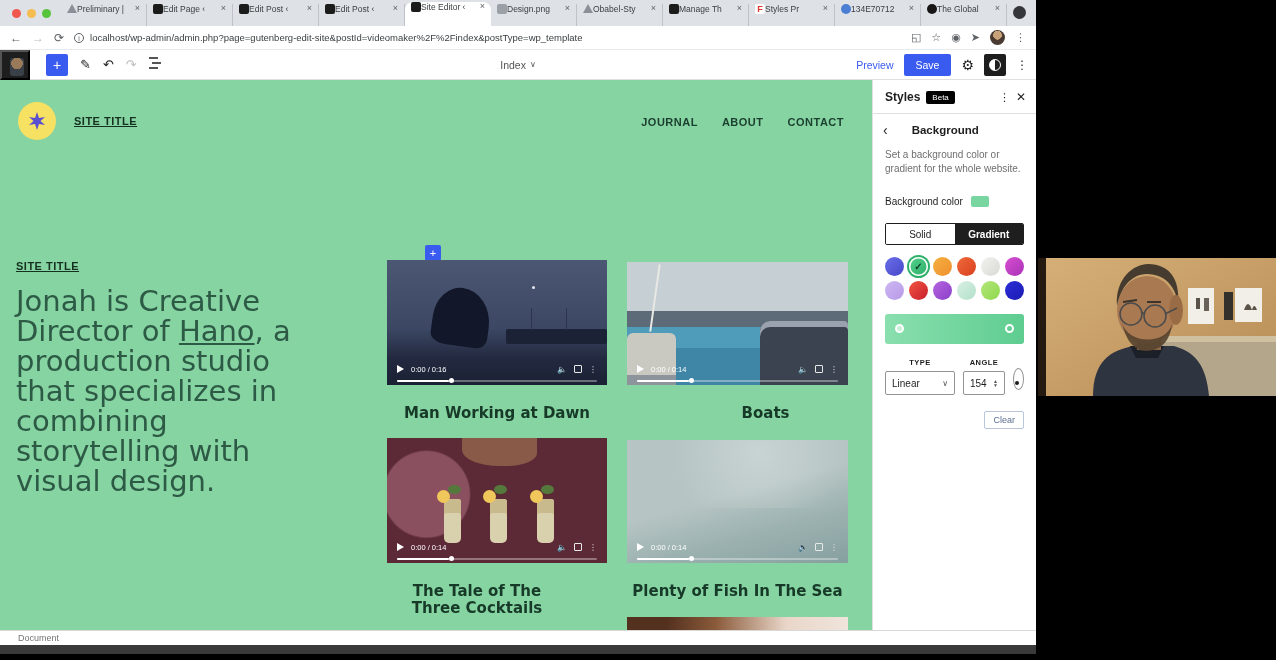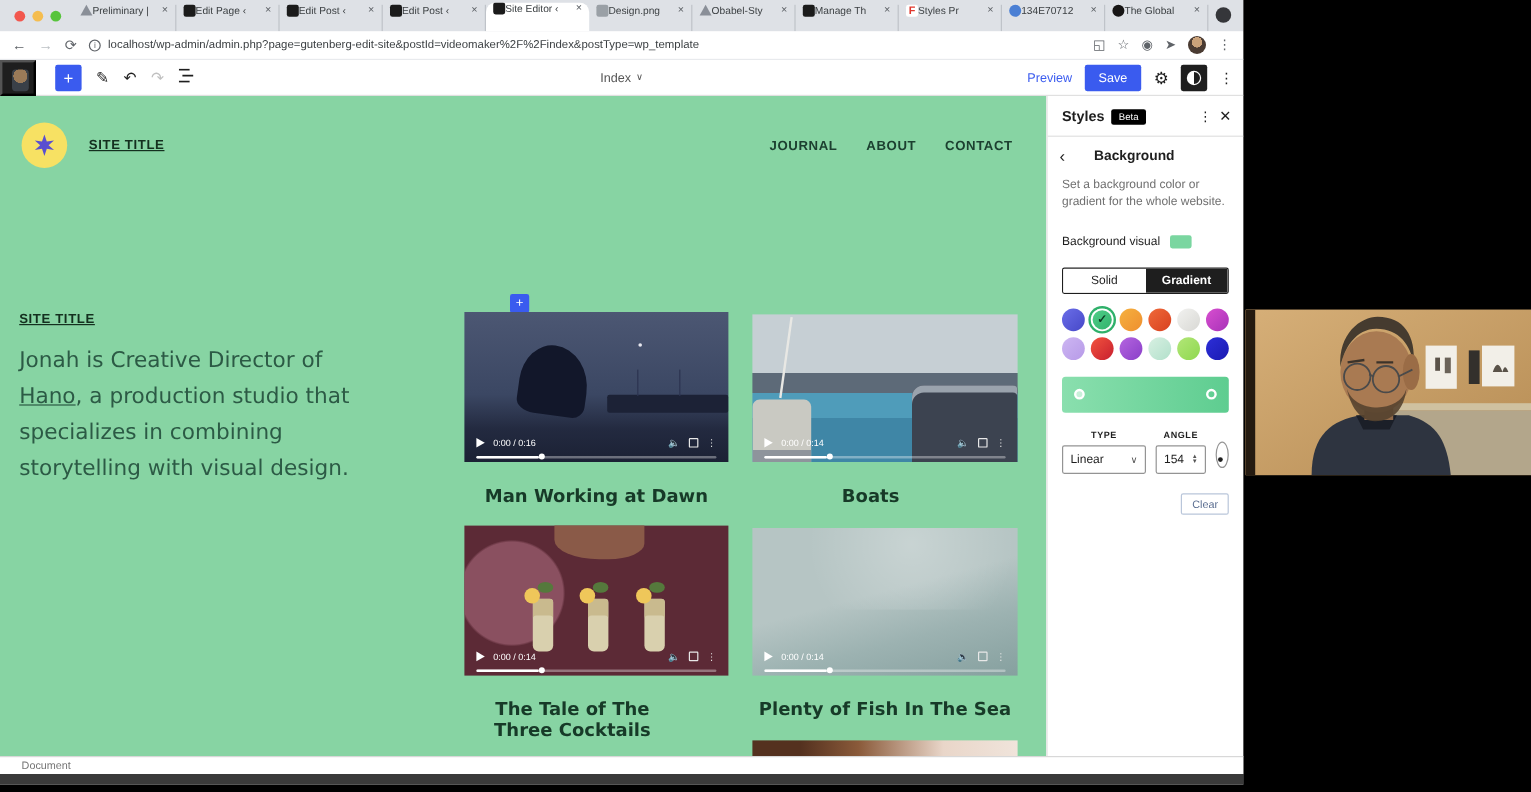--- a/index.html
+++ b/index.html
@@ -60,21 +60,21 @@
   
   .canvas { position:absolute; left:0; top:80px; width:872px; height:565px; background:#87d4a3; overflow:hidden; }
   .site-header { position:absolute; left:0; top:0; width:100%; height:80px; }
   .logo { position:absolute; left:18px; top:22px; width:38px; height:38px; border-radius:50%; background:#f7e163; }
   .logo svg { position:absolute; left:9px; top:9px; }
   .site-title-link { position:absolute; left:74px; top:35px; font-size:11px; font-weight:bold; letter-spacing:.5px; color:#14301f; text-decoration:underline; }
   .site-nav { position:absolute; right:28px; top:36px; display:flex; gap:24px; }
   .site-nav span { font-size:11px; font-weight:600; letter-spacing:.5px; color:#1c4030; }
 
   .intro-title { position:absolute; left:16px; top:180px; font-size:11px; font-weight:bold; letter-spacing:.5px; color:#14301f; text-decoration:underline; }
-  .intro-para { position:absolute; left:16px; top:206px; width:280px; font-size:18px; line-height:30px; color:#2c5a45; font-family:"DejaVu Sans", sans-serif; }
+  .intro-para { position:absolute; left:16px; top:206px; width:280px; font-size:29px; line-height:30px; color:#2c5a45; font-family:"DejaVu Sans", sans-serif; }
   .intro-para .hano { text-decoration:underline; }
 
   .video { position:absolute; overflow:hidden; }
   .vctrl { position:absolute; left:0; right:0; bottom:8px; height:16px; display:flex; align-items:center; padding:0 10px; gap:7px; }
   .vplay { width:0; height:0; border-top:4px solid transparent; border-bottom:4px solid transparent; border-left:7px solid #fff; }
   .vtime { font-size:7.5px; color:#fff; white-space:nowrap; }
   .vsp { flex:1; }
   .vic { color:#e8e8e8; font-size:8px; }
   .vfull { width:8px; height:8px; border:1.5px solid #e8e8e8; border-radius:1px; }
   .vkebab { color:#e8e8e8; font-size:8px; letter-spacing:0; }
@@ -328,21 +328,21 @@
           <span class="vfull"></span>
           <span class="vkebab">⋮</span>
         </div>
         <div class="vprog">
             <span class="vprog-fill"></span>
             <span class="vprog-dot"></span>
           </div>
       </div>
 
       <div class="vcaption" style="left:387px; top:325px; width:220px;">Man Working at Dawn</div>
-      <div class="vcaption" style="left:615px; top:325px; width:221px;">Boats</div>
+      <div class="vcaption" style="left:655px; top:325px; width:221px;">Boats</div>
 
       <div class="video thumb3" style="left:387px; top:358px; width:220px; height:125px;">
         <span class="hand"></span>
         <span class="glass g1">
             <span class="lemon"></span>
             <span class="mint"></span>
           </span>
         <span class="glass g2">
             <span class="lemon"></span>
             <span class="mint"></span>
@@ -395,21 +395,21 @@
         <span class="ph-sp"></span>
         <button class="panel-kebab">⋮</button>
         <button class="panel-close">✕</button>
       </div>
       <div class="backrow">
         <button class="backbtn">‹</button>
         <span class="sect">Background</span>
       </div>
       <p class="panel-desc">Set a background color or gradient for the whole website.</p>
       <div class="bgc-row">
-        <span class="bgc-label">Background visual</span>
+        <span class="bgc-label">Background color</span>
         <span class="bgc-swatch" style="background: rgb(122, 214, 160);"></span>
       </div>
       <div class="seg">
         <button class="seg-btn">Solid</button>
         <button class="seg-btn on">Gradient</button>
       </div>
       <div class="swatches">
         <span class="swatch" style="background: linear-gradient(135deg, rgb(107, 110, 232), rgb(70, 72, 200));"></span>
         <span class="swatch selected" style="background: linear-gradient(135deg, rgb(82, 208, 138), rgb(47, 176, 106));"></span>
         <span class="swatch" style="background: linear-gradient(135deg, rgb(245, 177, 63), rgb(239, 143, 47));"></span>

